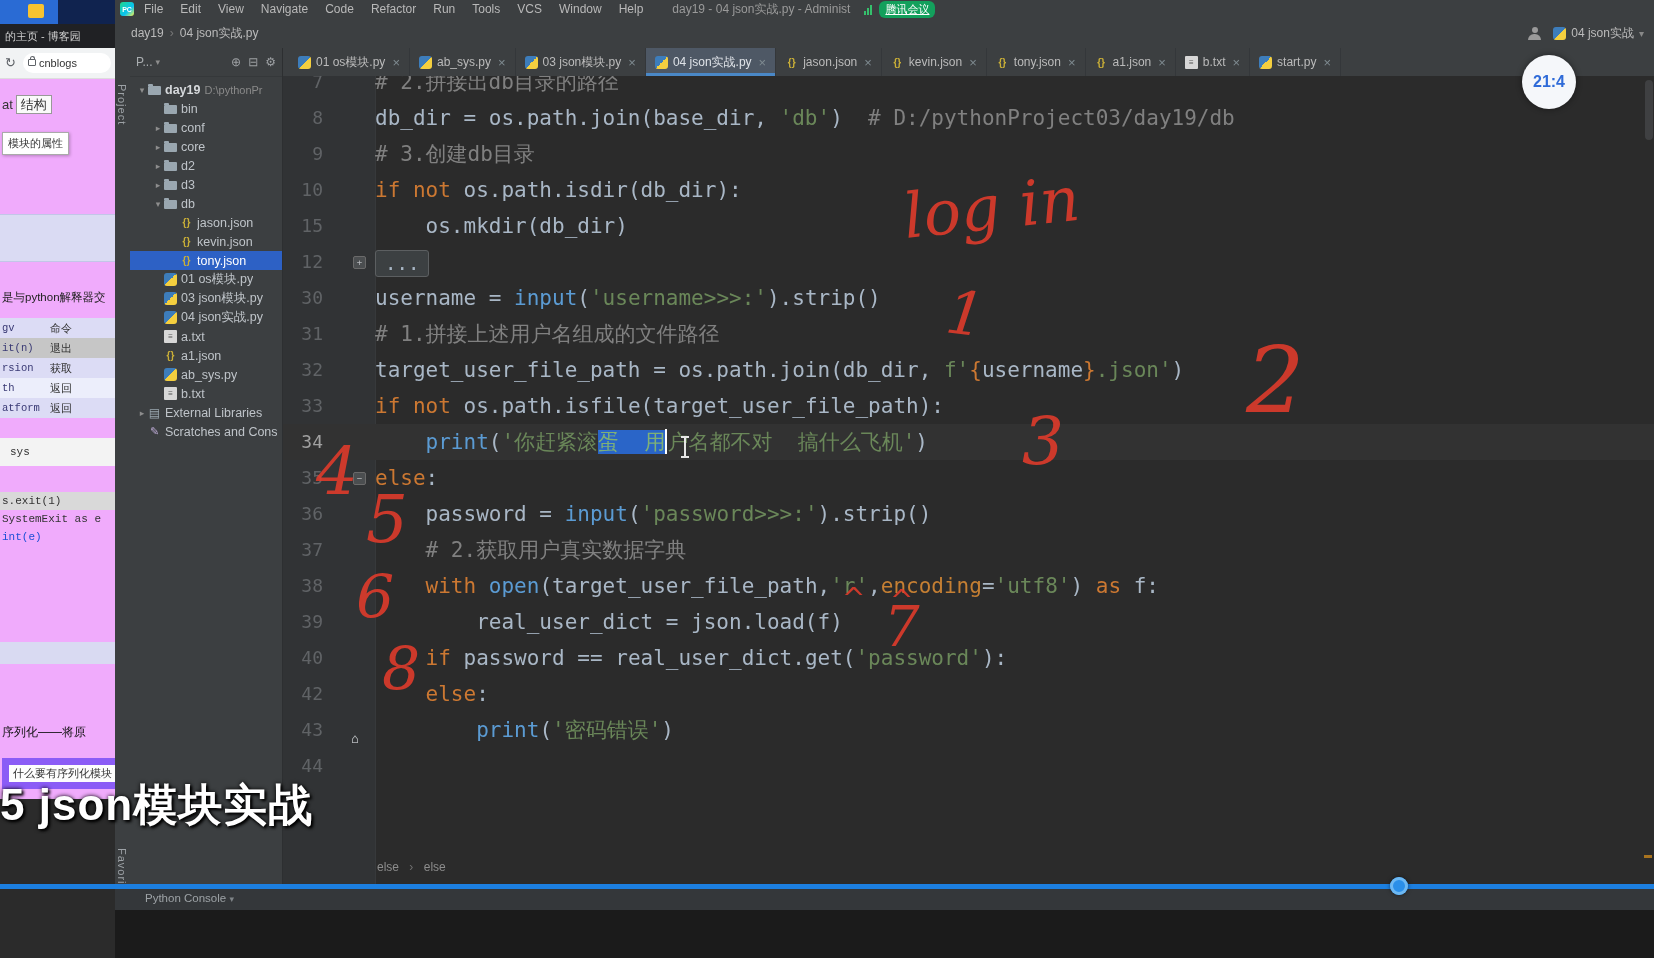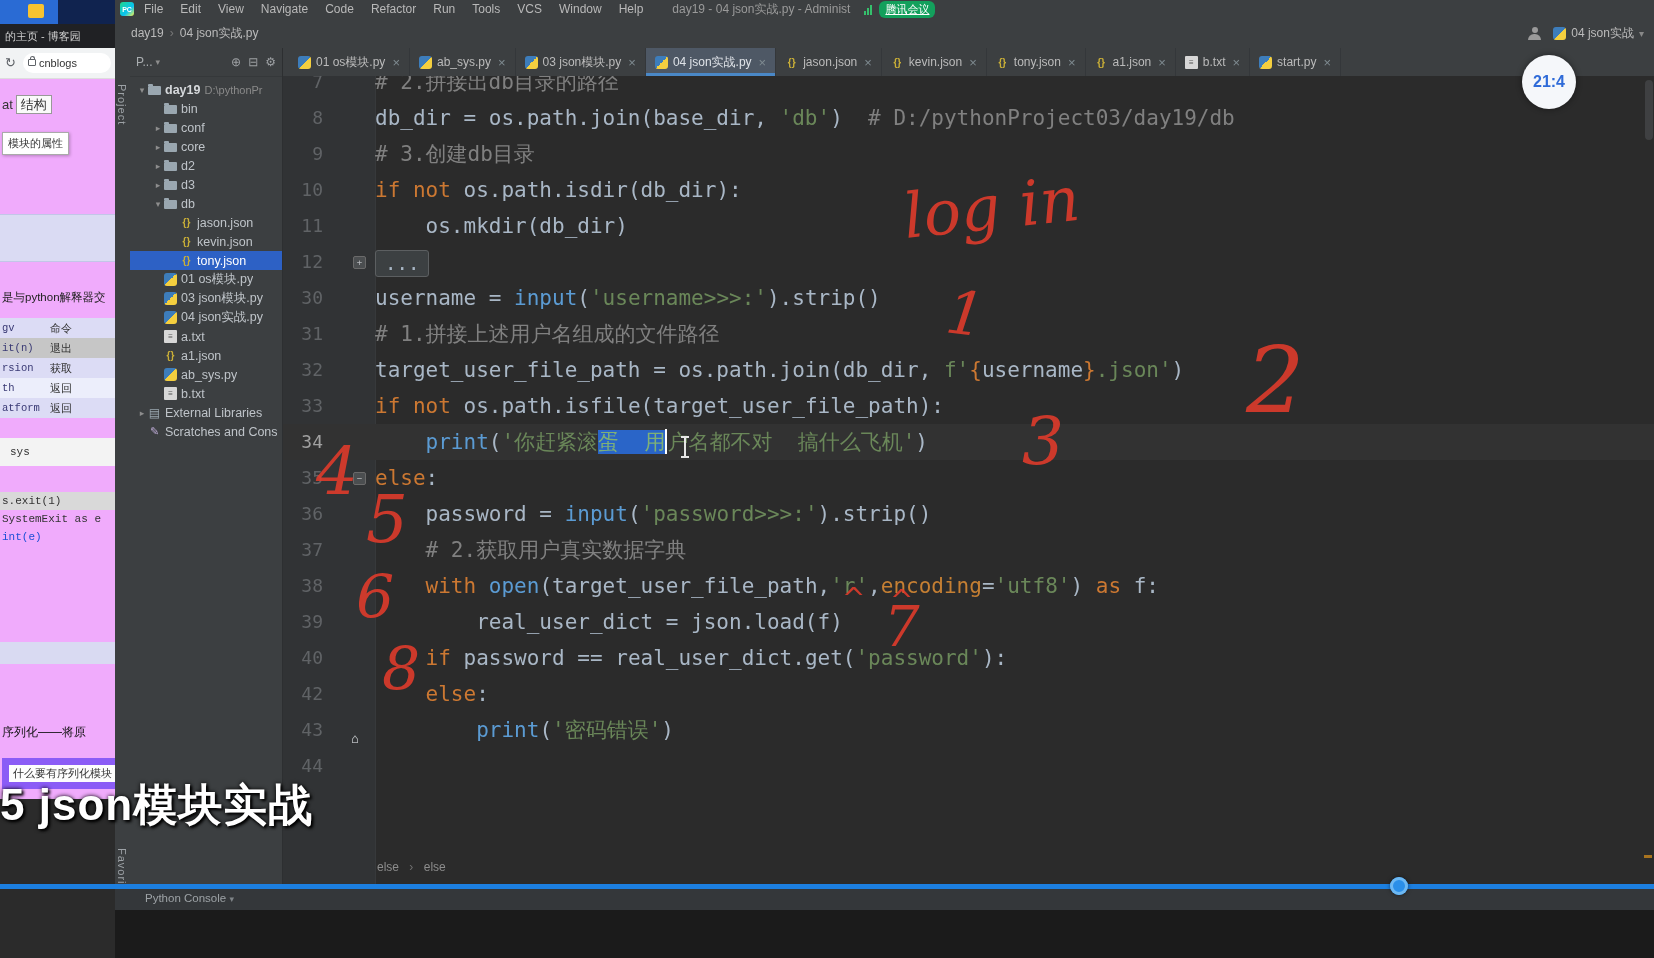--- a/index.html
+++ b/index.html
@@ -399,21 +399,21 @@
           </div>
           <div class="line">
             <div class="num">9</div>
             <span class="lt"><span class="sg-c"># 3.创建db目录</span></span>
           </div>
           <div class="line">
             <div class="num">10</div>
             <span class="lt"><span class="sg-k">if not </span><span class="sg-t">os.path.isdir(db_dir):</span></span>
           </div>
           <div class="line">
-            <div class="num">11</div>
+            <div class="num">15</div>
             <span class="lt"><span class="sg-t">    os.mkdir(db_dir)</span></span>
           </div>
           <div class="line">
             <div class="num">12<span class="foldbox">+</span></div>
             <span class="lt"><span class="sg-fold">...</span></span>
           </div>
           <div class="line">
             <div class="num">30</div>
             <span class="lt"><span class="sg-t">username = </span><span class="sg-b">input</span><span class="sg-t">(</span><span class="sg-s">'username&gt;&gt;&gt;:'</span><span class="sg-t">).strip()</span></span>
           </div>

